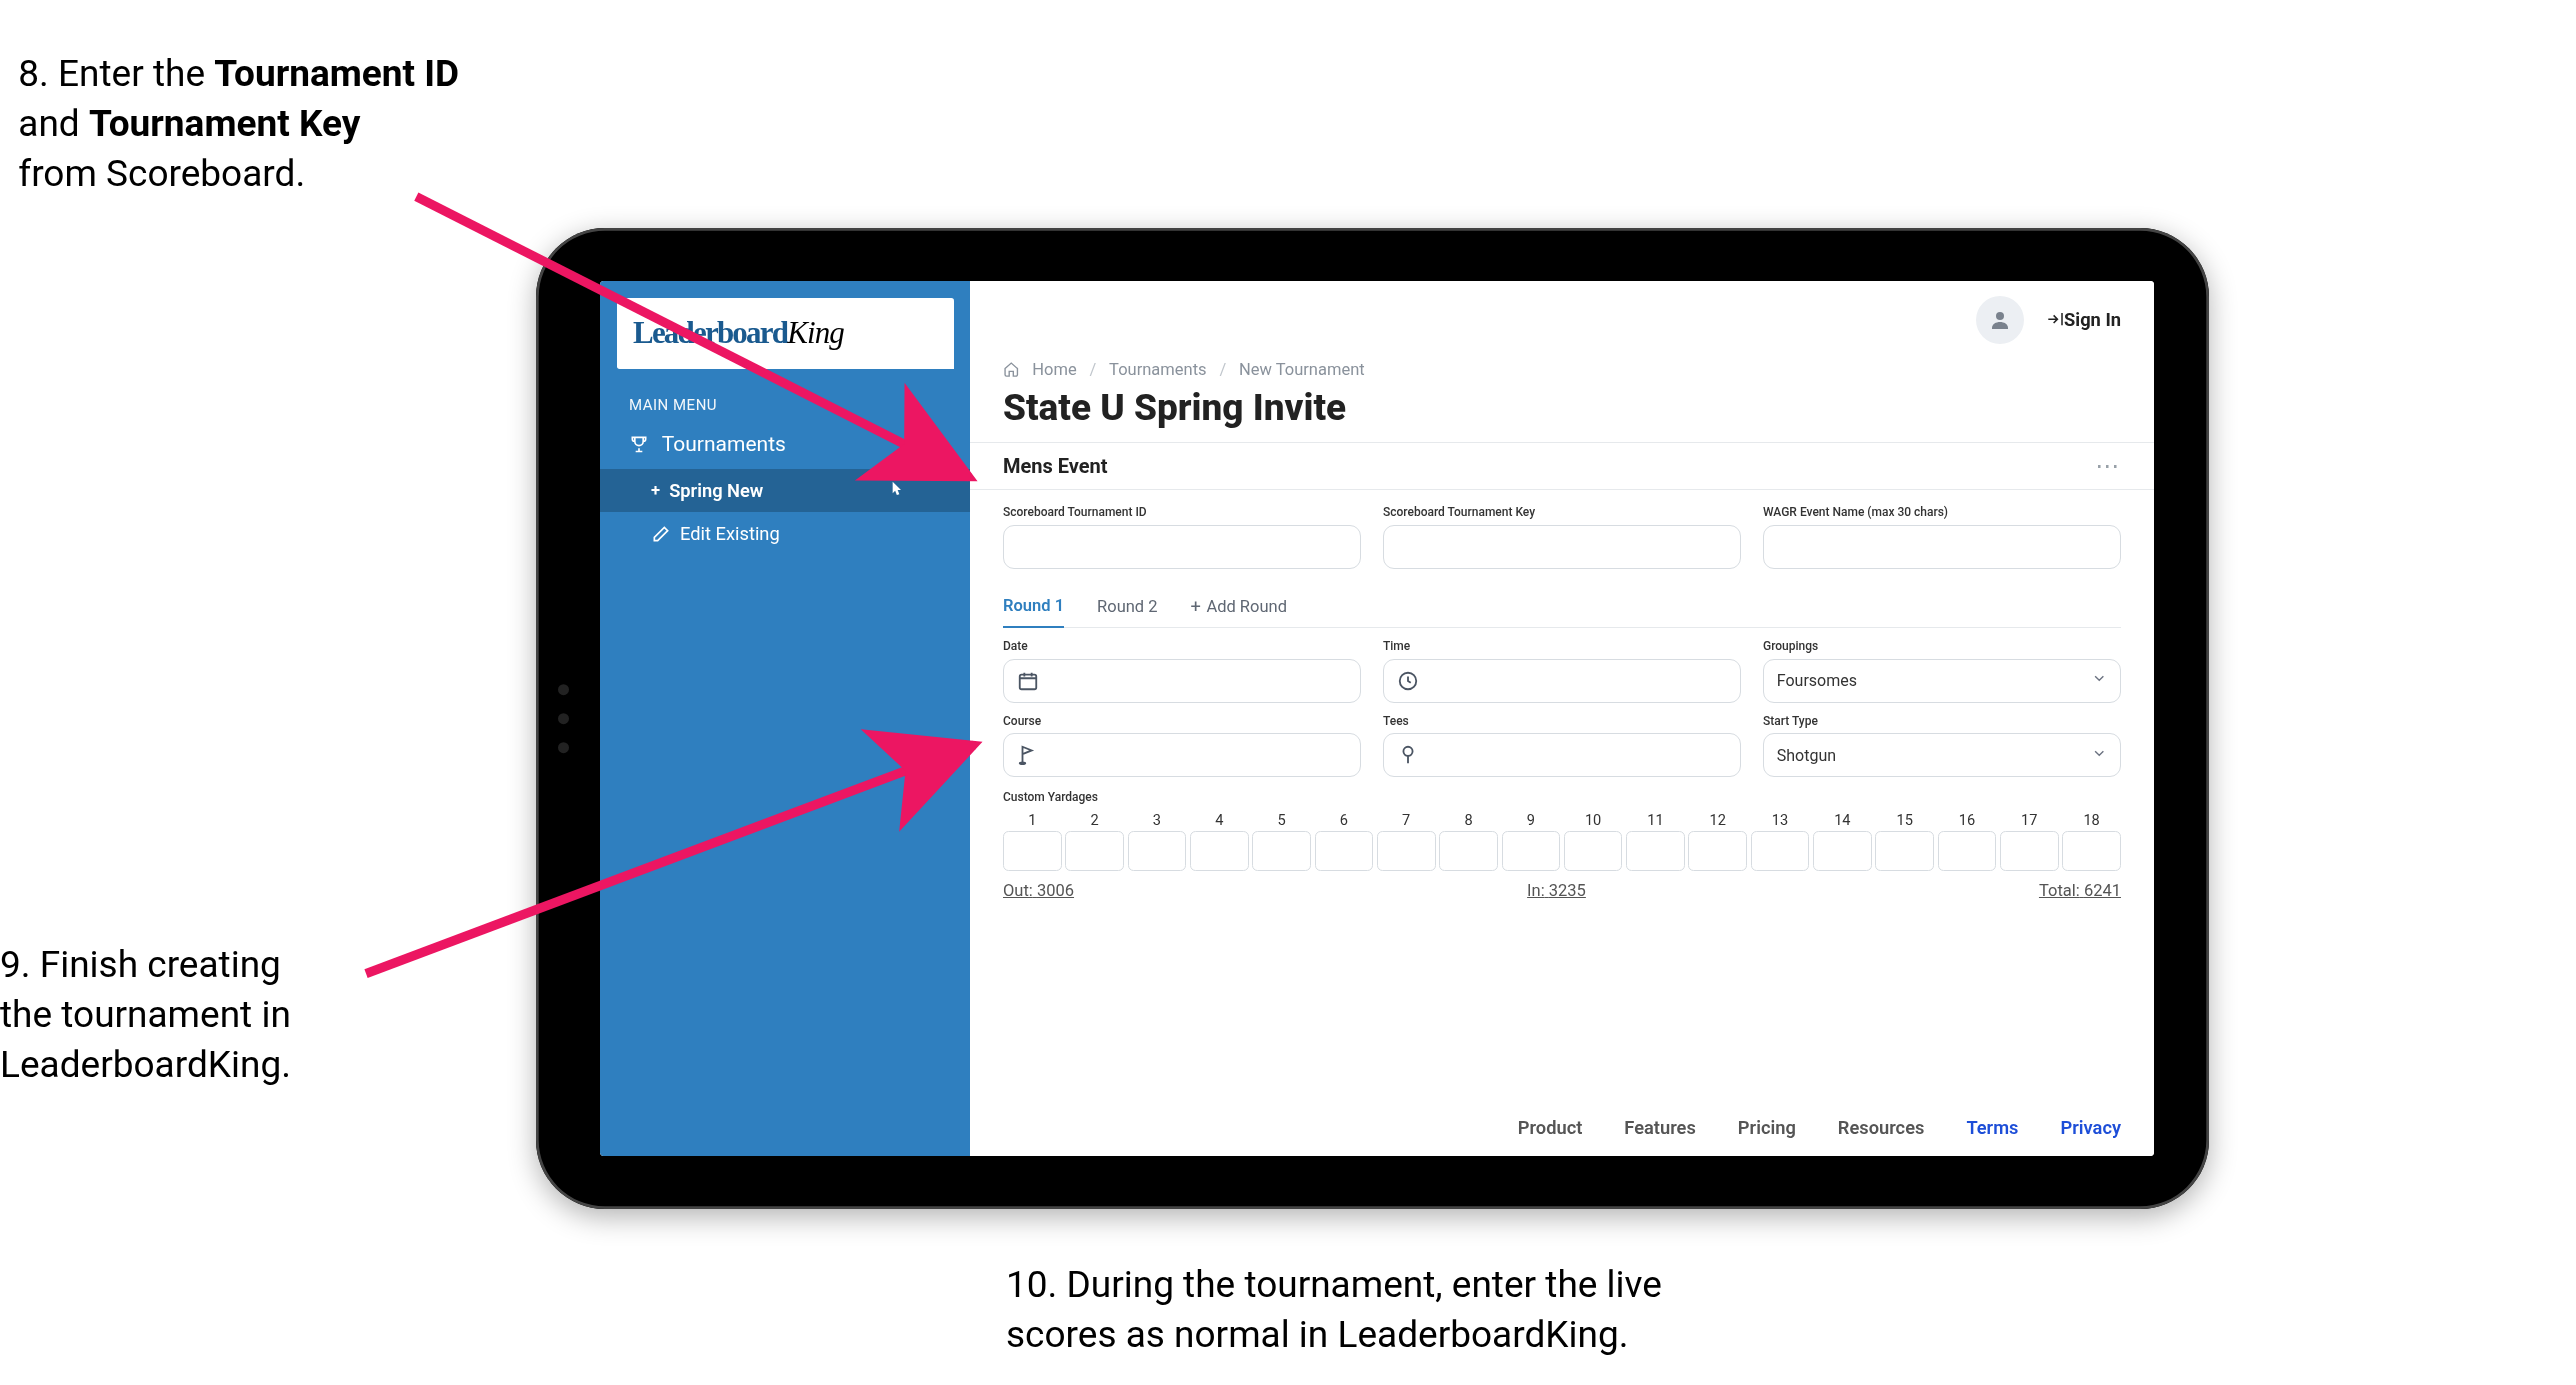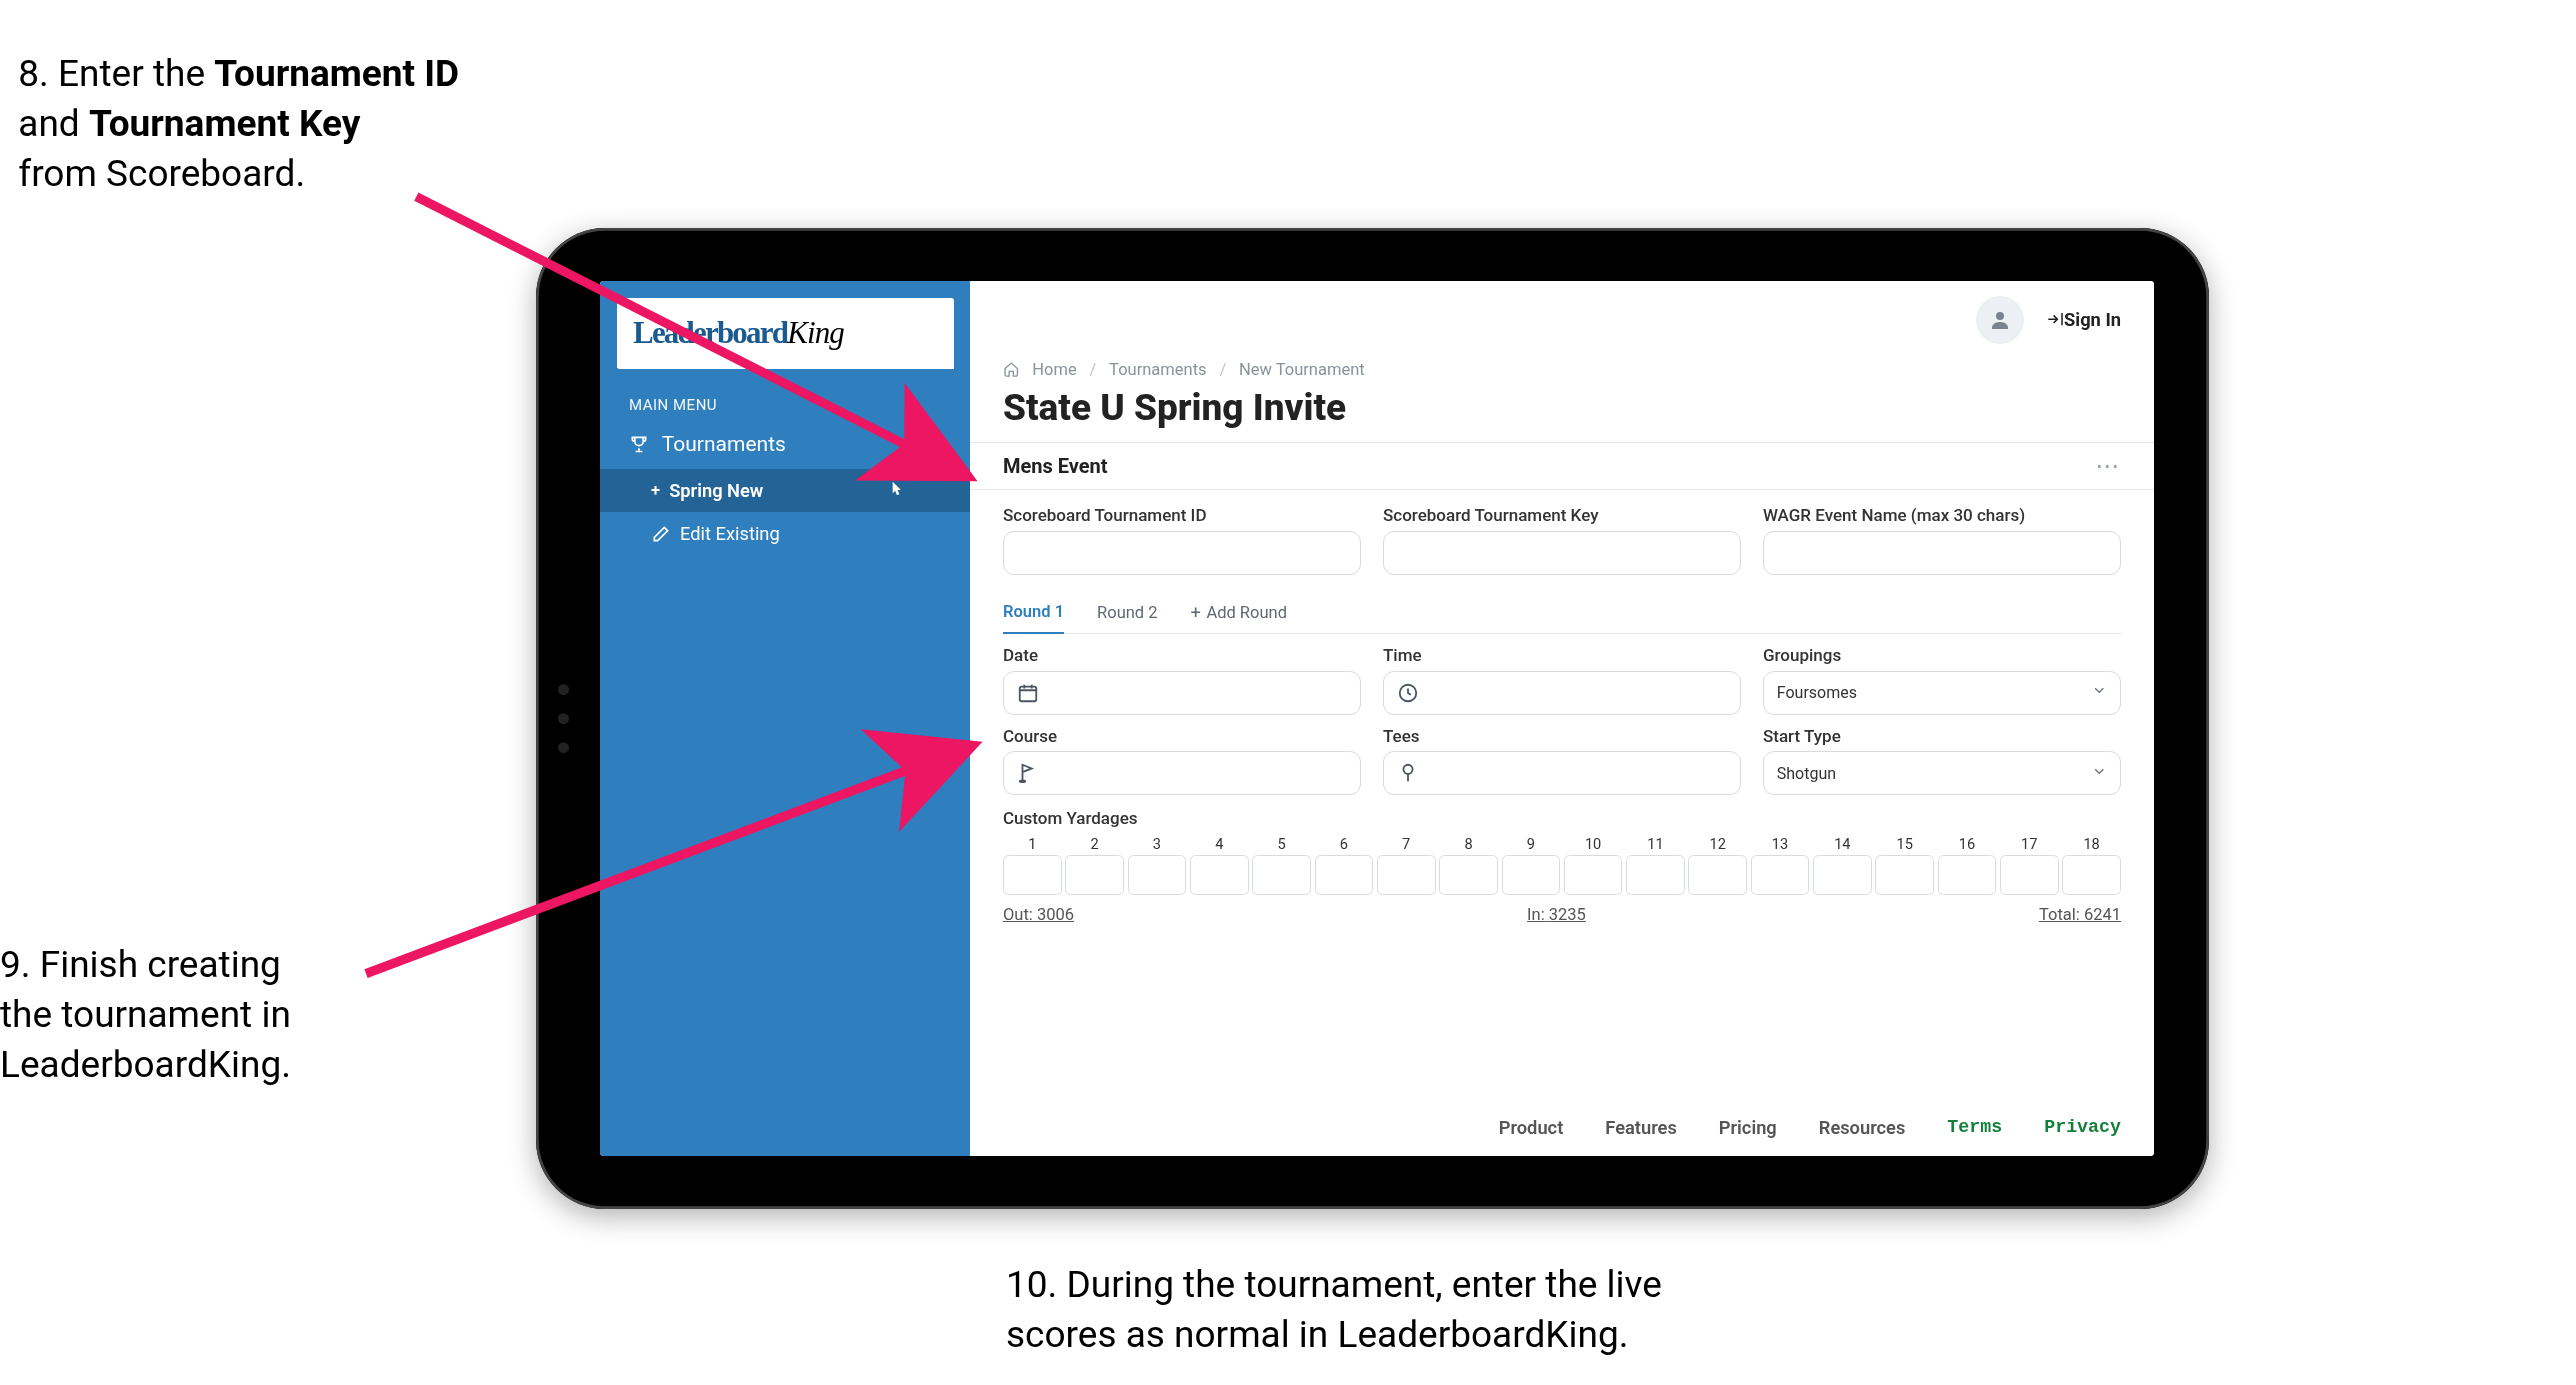--- a/index.html
+++ b/index.html
@@ -179,21 +179,21 @@
   .ellipsis { color:#98a0a8;font-size:24px;letter-spacing:1.8px;cursor:pointer; }
 
   .form-area { padding: 3.7px 33px 0; }
 
   .row {
     display:flex;
     gap: 22px;
     margin-top: 11px;
   }
   .field { flex: 1; display:flex;flex-direction:column;gap:5.5px; }
-  .field-label { font-size:17px;color:#333;font-weight:500; }
+  .field-label { font-size:12px;color:#333;font-weight:500; }
   .input {
     height: 44px;
     border: 0.9px solid #d7dce1;
     border-radius: 11px;
     font-size: 16px;
     padding: 0 12.8px;
     background:#fff;
     color:#333;
     display:flex;align-items:center;
   }
@@ -232,21 +232,21 @@
     display:flex;justify-content:space-between;font-size:16.5px;color:#555;margin-top:10px;text-decoration:underline;
   }
 
   .footer-links {
     margin-top:auto;
     display:flex;justify-content:flex-end;gap:42px;
     padding: 24px 33px 18.3px;
     font-size:18.3px;
   }
   .footer-links a { color:#555;font-weight:600;cursor:pointer; }
-  .footer-links a.muted { color:#15803d;font-family:Liberation Mono, monospace; }
+  .footer-links a.muted { color:#1d4ed8; }
 
   
   .arrow-layer {
     position:absolute;left:0;top:0;width:2576px;height:1385px;pointer-events:none;
   }
 
   
   .cursor-glyph {
     position:absolute;
     width:14.6px;height:18.3px;

